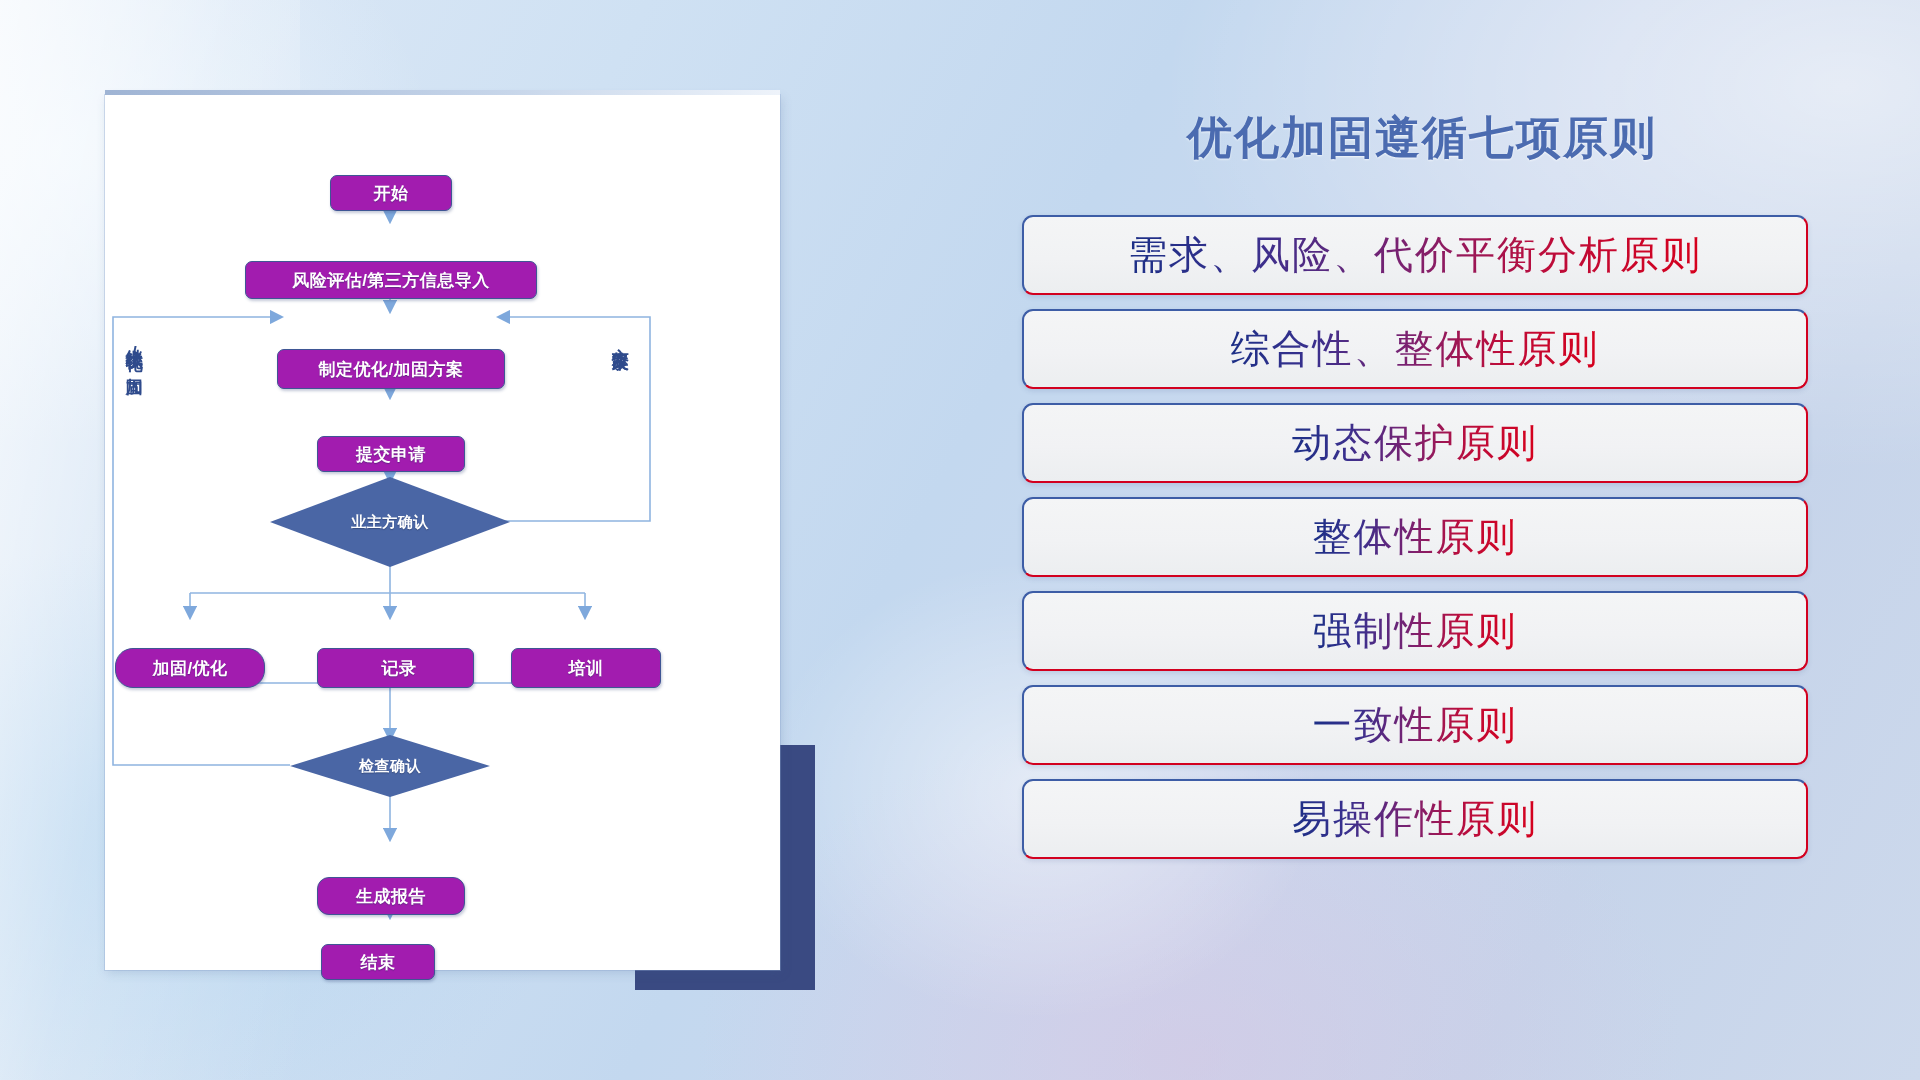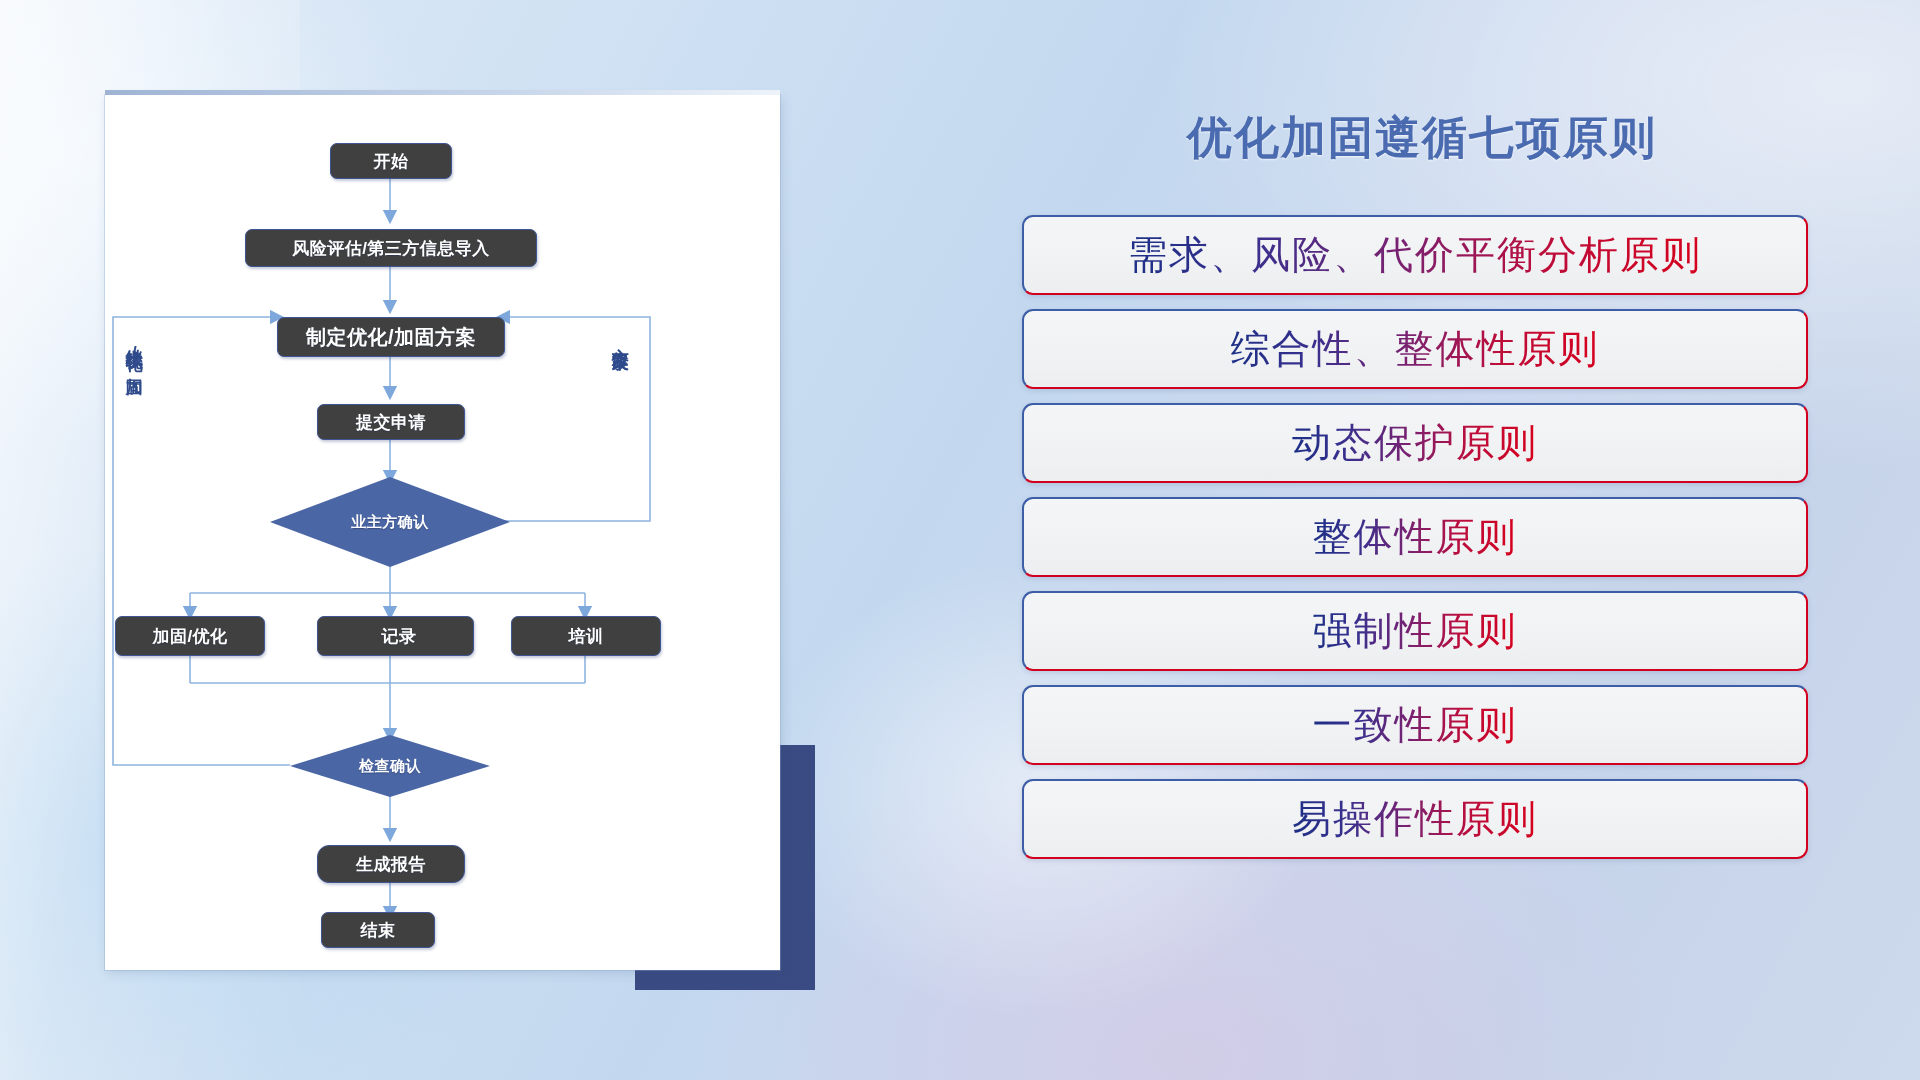--- a/index.html
+++ b/index.html
@@ -31,22 +31,22 @@
       background:#ffffff;z-index:3;
       box-shadow:0 0 0 1px rgba(140,165,205,.35), 2px 3px 10px rgba(60,90,140,.18);}
   #flow-card::before{content:"";position:absolute;left:0;top:-5px;width:100%;height:5px;
       background:linear-gradient(90deg,#9fb4d4,#c7d6ea 60%,#eef3fa);}
 
   #flow-svg{position:absolute;left:0;top:0;width:675px;height:875px;}
 
   .node{position:absolute;z-index:4;display:flex;align-items:center;justify-content:center;
       color:#ffffff;font-weight:bold;letter-spacing:.5px;text-align:center;
       text-shadow:0 1px 1px rgba(30,45,85,.45);}
-  .proc{background:#404040;border:1px solid #3f5694;border-radius:7px;
-      box-shadow:1px 2px 3px rgba(45,65,120,.28);}
+  .proc{background:#a21caf;border:1px solid #3f5694;border-radius:7px;
+      box-shadow:1px 2px 3px rgba(45,65,120,.28);margin-top:32px;}
   .diamond{background:transparent;border:none;box-shadow:none;}
   .diamond .dshape{position:absolute;inset:0;background:#4a66a5;
       clip-path:polygon(50% 0,100% 50%,50% 100%,0 50%);}
   .diamond .dtext{position:relative;z-index:2;}
 
   .side-label{position:absolute;z-index:4;color:#2f4b8c;font-weight:bold;
       writing-mode:vertical-rl;text-orientation:upright;letter-spacing:2px;
       line-height:1.05;}
 
   
@@ -119,34 +119,34 @@
   </svg>
 
   <div class="node proc" style="left:225px;top:48px;width:120px;height:34px;font-size:17px;">
     <span>开始</span>
   </div>
 
   <div class="node proc" style="left:140px;top:134px;width:290px;height:36px;font-size:17px;">
     <span>风险评估/第三方信息导入</span>
   </div>
 
-  <div class="node proc" style="left:172px;top:222px;width:226px;height:38px;font-size:20px;">
+  <div class="node proc" style="left:172px;top:222px;width:226px;height:38px;font-size:17px;">
     <span>制定优化/加固方案</span>
   </div>
 
   <div class="node proc" style="left:212px;top:309px;width:146px;height:34px;font-size:17px;justify-content:center;">
     <span>提交申请</span>
   </div>
 
   <div class="node diamond" style="left:165px;top:382px;width:240px;height:90px;font-size:15px;">
     <div class="dshape"></div>
     <span class="dtext">业主方确认</span>
   </div>
 
-  <div class="node proc" style="left:10px;top:521px;width:148px;height:38px;font-size:17px;">
+  <div class="node proc" style="left:10px;top:521px;width:148px;height:38px;font-size:17px;border-radius:18px;">
     <span>加固/优化</span>
   </div>
 
   <div class="node proc" style="left:212px;top:521px;width:148px;height:38px;font-size:17px;padding-left:7px;">
     <span>记录</span>
   </div>
 
   <div class="node proc" style="left:406px;top:521px;width:148px;height:38px;font-size:17px;">
     <span>培训</span>
   </div>

